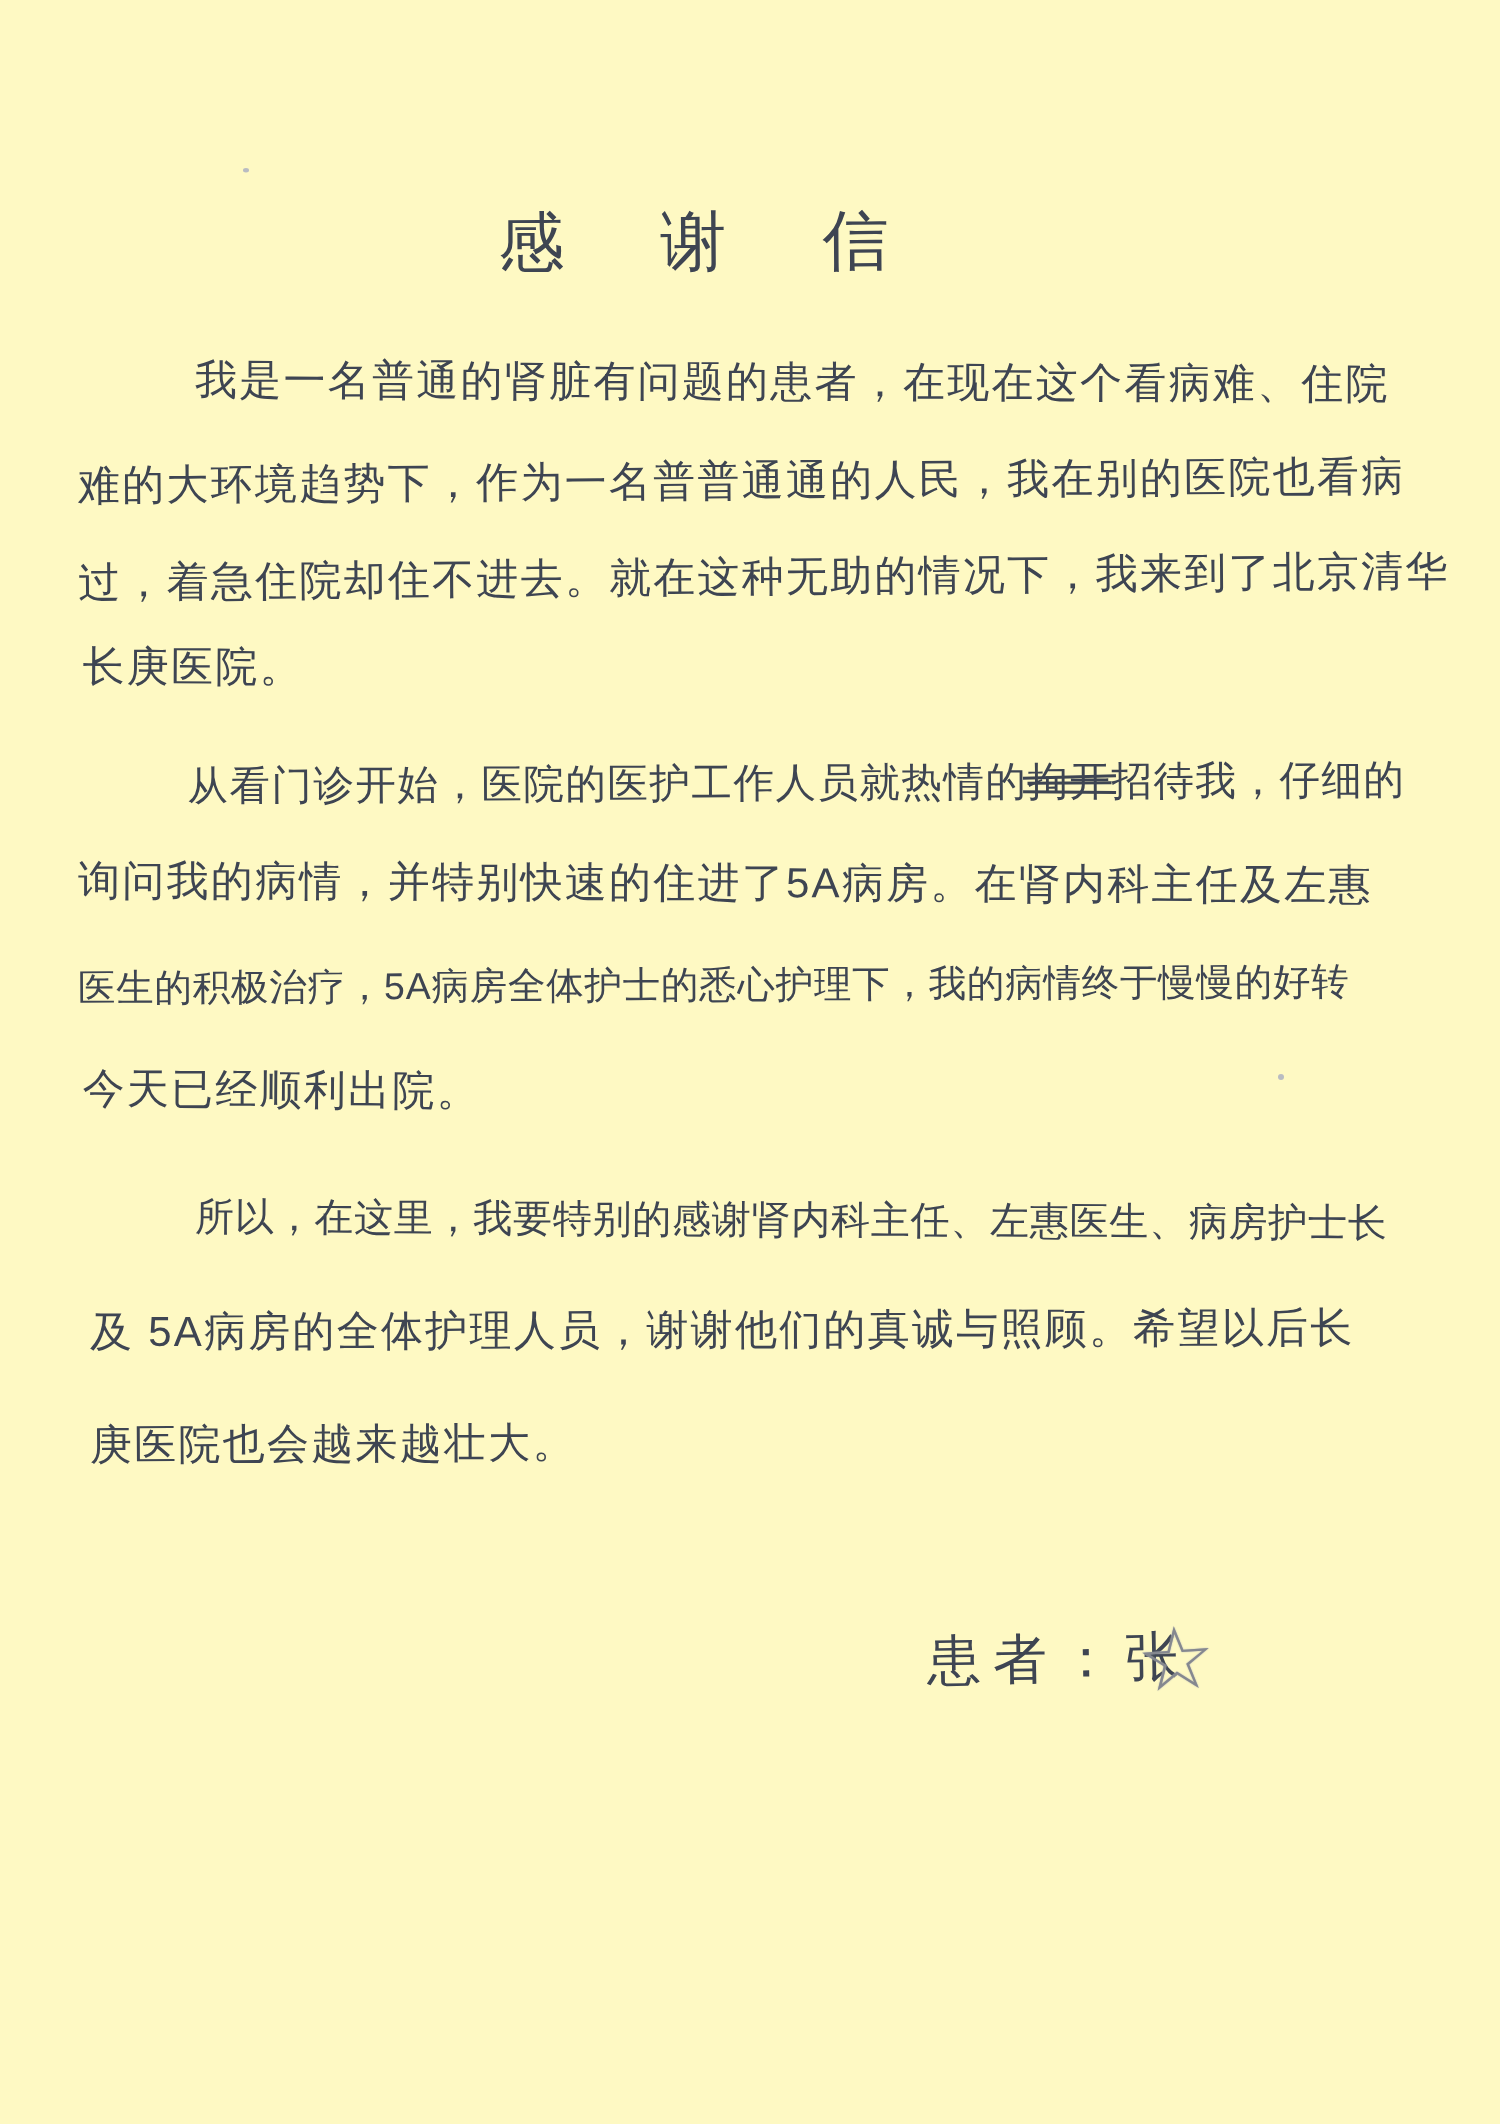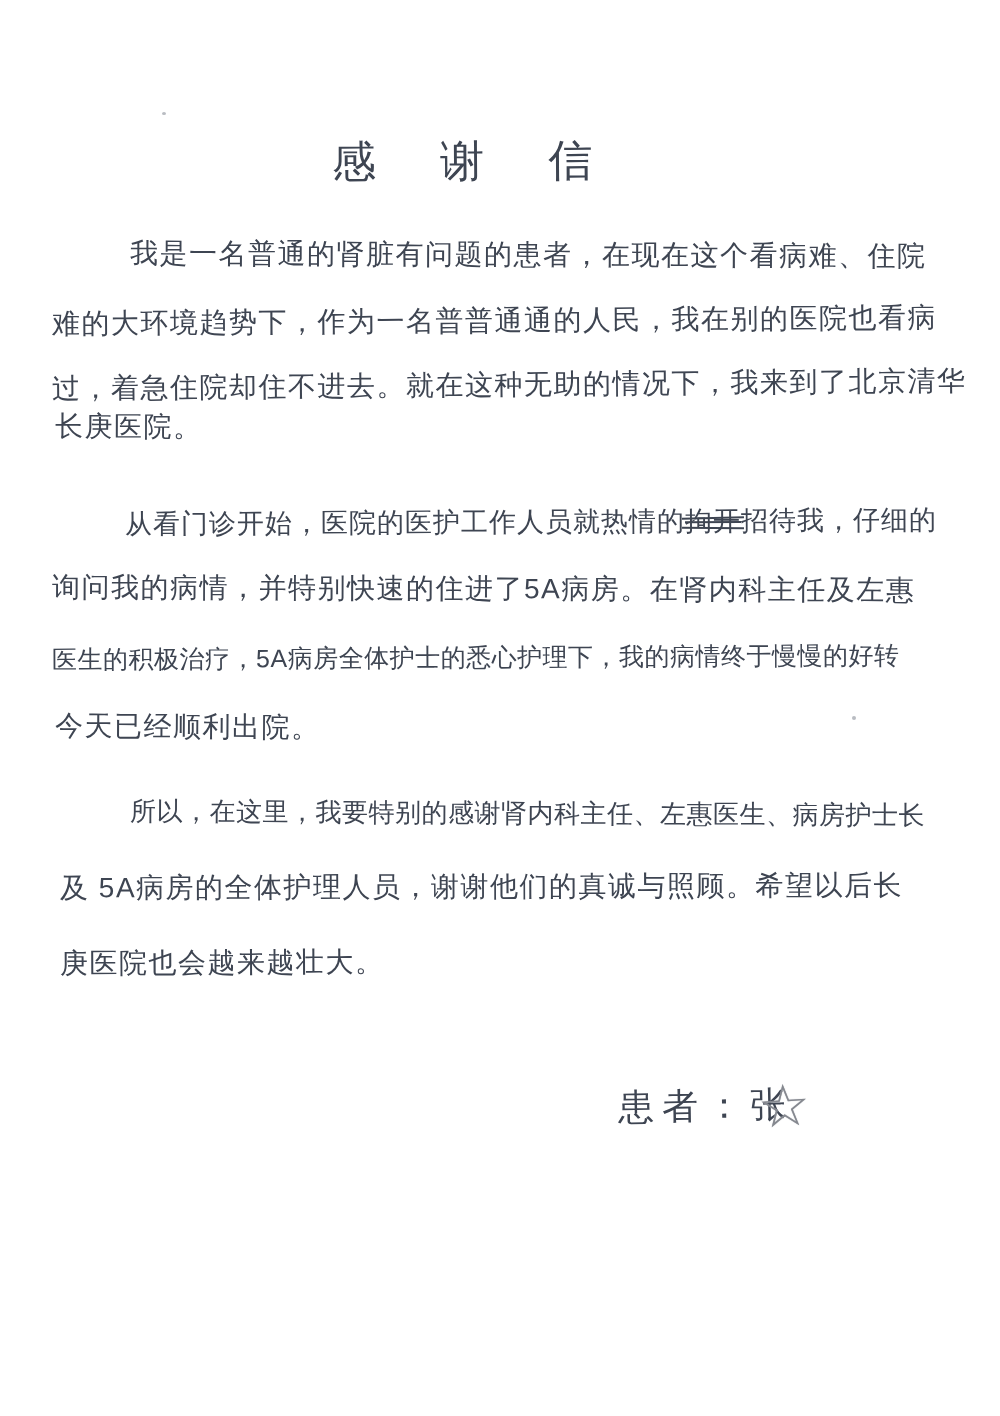--- a/index.html
+++ b/index.html
@@ -1,21 +1,21 @@
 <!DOCTYPE html>
 <html><head>
 <meta charset="utf-8">
 <style>
   html, body { margin: 0; padding: 0; background: #e8e8e8; }
   .page {
     position: relative;
     width: 1000px;
     height: 1416px;
     margin: 0 auto;
-    background: #ffffff;
+    background: #fef9c3;
     overflow: hidden;
     font-family: "Liberation Sans", sans-serif;
   }
   .title {
     position: absolute;
     top: 132px;
     left: 332px;
     font-size: 44px;
     letter-spacing: 26px;
     color: #3e4552;
@@ -79,21 +79,21 @@
 <div class="page">
 
   <div class="title">感 谢 信</div>
 
   <div class="line" style="top:238px; left:130px; transform:rotate(0.2deg);">我是一名普通的肾脏有问题的患者，在现在这个看病难、住院</div>
 
   <div class="line" style="top:304px; left:52px; transform:rotate(-0.4deg);">难的大环境趋势下，作为一名普普通通的人民，我在别的医院也看病</div>
 
   <div class="line" style="top:368px; left:52px; transform:rotate(-0.5deg);">过，着急住院却住不进去。就在这种无助的情况下，我来到了北京清华</div>
 
-  <div class="line" style="top:410px; left:55px; transform:rotate(0.3deg);">长庚医院。</div>
+  <div class="line" style="top:428px; left:55px; transform:rotate(0.3deg);">长庚医院。</div>
 
   <div class="line" style="top:506px; left:125px; font-size:27px; letter-spacing:1px; transform:rotate(-0.3deg);"><span>从看门诊开始，医院的医护工作人员就热情的</span><span class="strike">拘开</span><span>招待我，仔细的</span></div>
 
   <div class="line" style="top:572px; left:52px; transform:rotate(0.2deg);">询问我的病情，并特别快速的住进了5A病房。在肾内科主任及左惠</div>
 
   <div class="line" style="top:642px; left:52px; font-size:25px; letter-spacing:0.5px; transform:rotate(-0.3deg);">医生的积极治疗，5A病房全体护士的悉心护理下，我的病情终于慢慢的好转</div>
 
   <div class="line" style="top:710px; left:55px; transform:rotate(0.4deg);">今天已经顺利出院。</div>
 
   <div class="line" style="top:798px; left:130px; font-size:26px; letter-spacing:0.5px; transform:rotate(0.3deg);">所以，在这里，我要特别的感谢肾内科主任、左惠医生、病房护士长</div>

